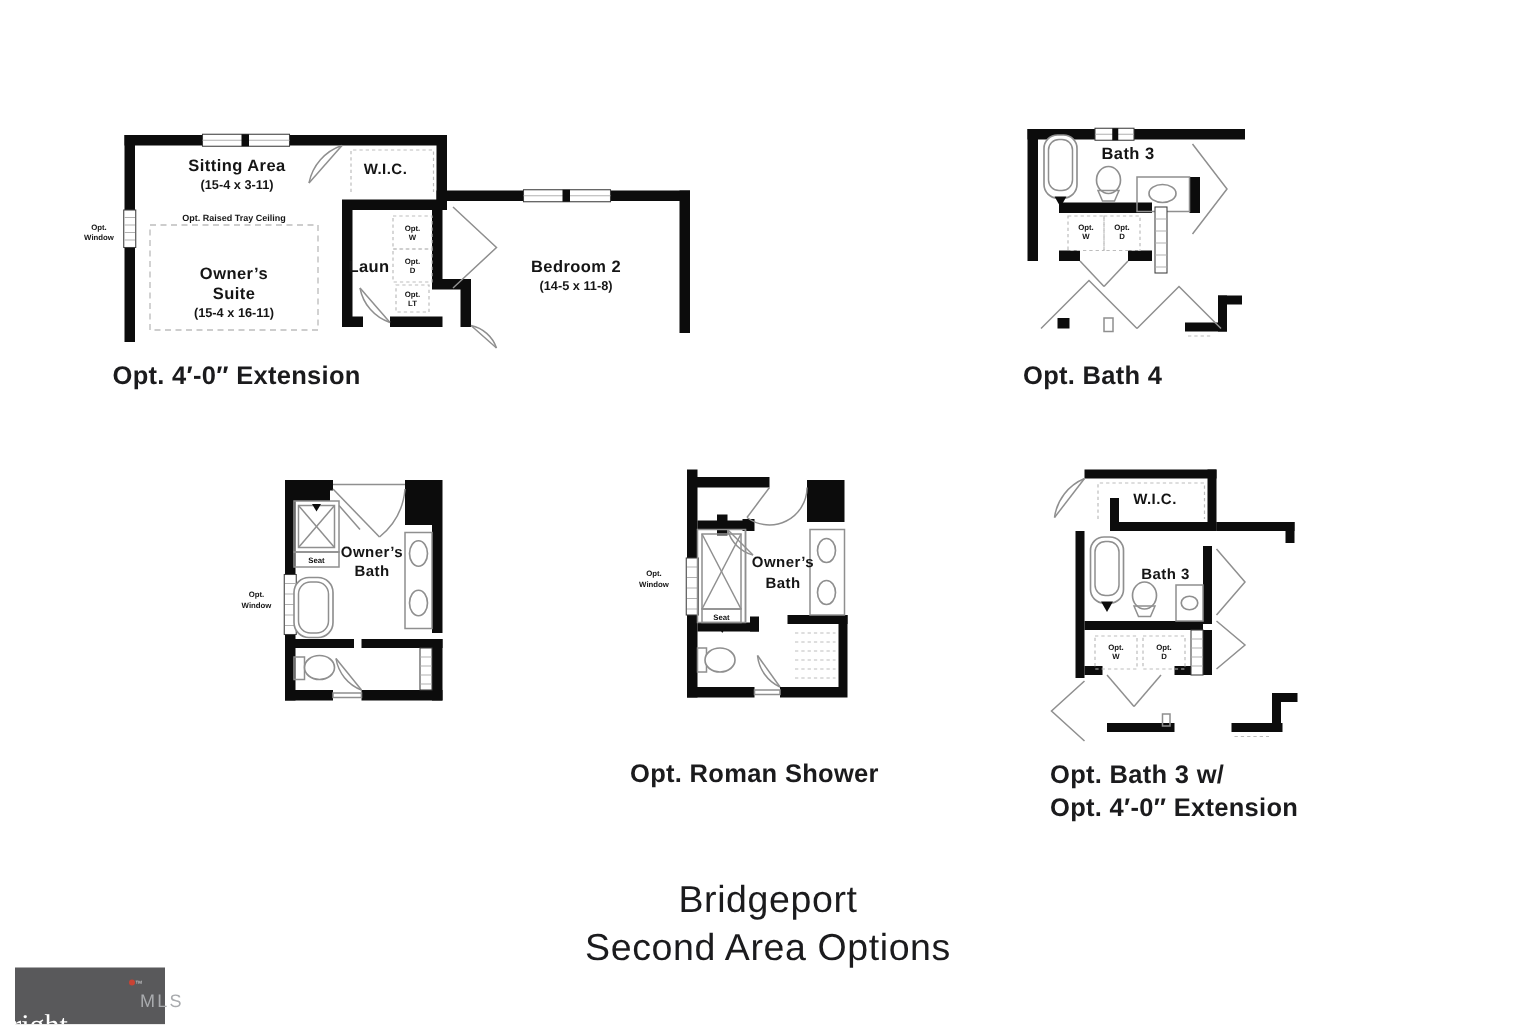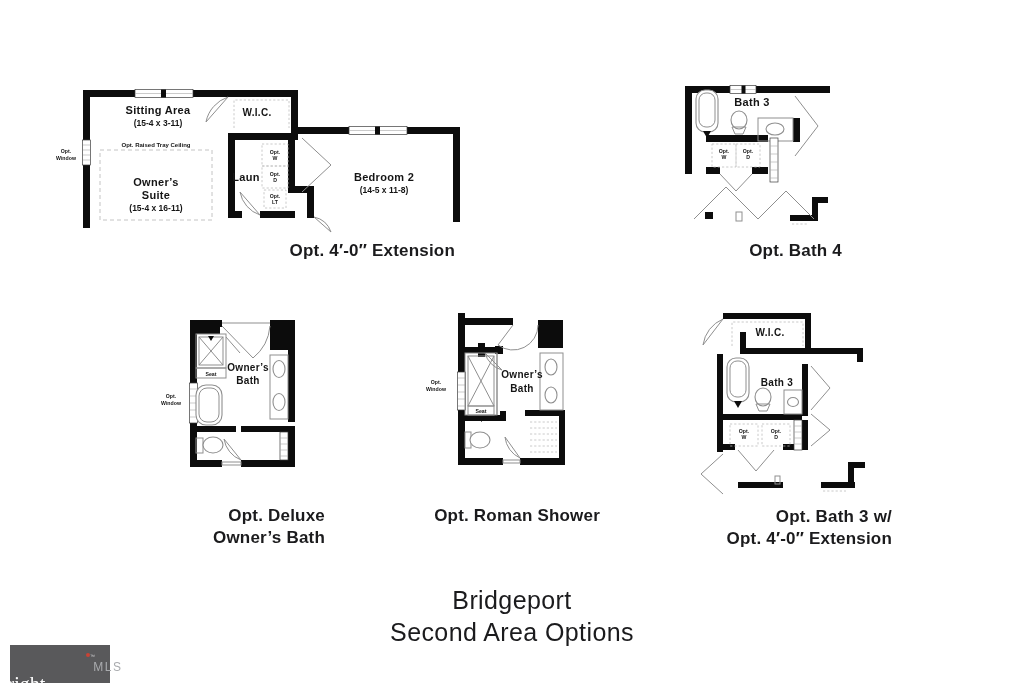--- a/index.html
+++ b/index.html
@@ -13,21 +13,21 @@
   .t6{font-size:6px}
   .t5{font-size:5.2px}
   .w{fill:#0c0c0c}
   .tn{fill:none;stroke:#8f8f8f;stroke-width:1}
   .fx{fill:#fff;stroke:#8f8f8f;stroke-width:1.1}
   .dsh{fill:none;stroke:#bdbdbd;stroke-width:.9;stroke-dasharray:4 3}
   .dsh2{fill:none;stroke:#bdbdbd;stroke-width:.8;stroke-dasharray:2.2 2}
   .win{fill:#fff;stroke:#3d3d3d;stroke-width:.7}
   .hl{stroke:#a8a8a8;stroke-width:.6}
   .caption{position:absolute;font-weight:700;font-size:17px;line-height:22px;color:#1b1b1d;
-           text-align:right;letter-spacing:.2px;}
+           text-align:left;letter-spacing:.2px;}
   .sheet-title{position:absolute;left:0;top:584px;width:1024px;text-align:center;
                font-weight:400;font-size:25px;line-height:32px;color:#1b1b1d;letter-spacing:.4px;}
   .logo{position:absolute;left:10px;top:645px;width:100px;height:38px;background:#59595b;
         display:flex;align-items:center;justify-content:center;}
   .logo-bright{font-family:Liberation Serif, serif;font-size:20px;color:#fff;position:relative;line-height:1;margin-top:39px;}
   .logo-dot{position:absolute;width:4px;height:4px;border-radius:50%;background:#c94334;
             right:20px;top:8px;}
   .logo-tm{font-size:5px;color:#cfcfd1;position:absolute;right:15px;top:8px;}
   .logo-mls{font-size:12px;color:#a9abae;letter-spacing:1.5px;margin-left:4px;margin-top:6px;padding-left:44px;}
 </style>
@@ -235,24 +235,20 @@
         <path d="M58,155 L41,134"></path>
           <path d="M41,134 A27,27 0 0 0 58,155"></path>
       </g>
       <text class="t10" x="65" y="66">Owner’s</text>
       <text class="t10" x="65" y="79">Bath</text>
       <text class="t5" x="28" y="70.5">Seat</text>
       <text class="t5" x="-12" y="93">Opt.</text>
       <text class="t5" x="-12" y="100">Window</text>
     </svg>
   </figure>
-  <div class="caption" style="left:165px;top:505px;width:160px">
-    <div>Opt. Deluxe</div>
-    <div>Owner’s Bath</div>
-  </div>
 
   <figure class="plan" style="left:420px;top:300px">
     <svg width="163" height="200" viewBox="-28 0 163 200">
       <g>
         <rect class="w" x="10" y="13" width="7" height="59"></rect>
         <rect class="w" x="10" y="110" width="7" height="55"></rect>
         <rect class="w" x="10" y="18" width="55" height="7"></rect>
         <rect class="w" x="17" y="47" width="35" height="6"></rect>
         <rect class="w" x="30" y="43" width="7" height="14"></rect>
         <rect class="w" x="90" y="20" width="25" height="28"></rect>

